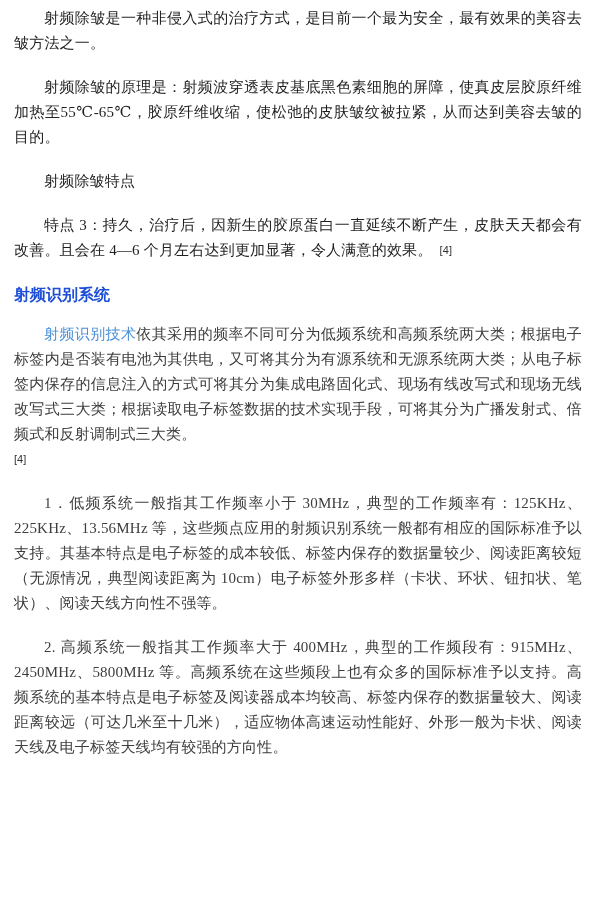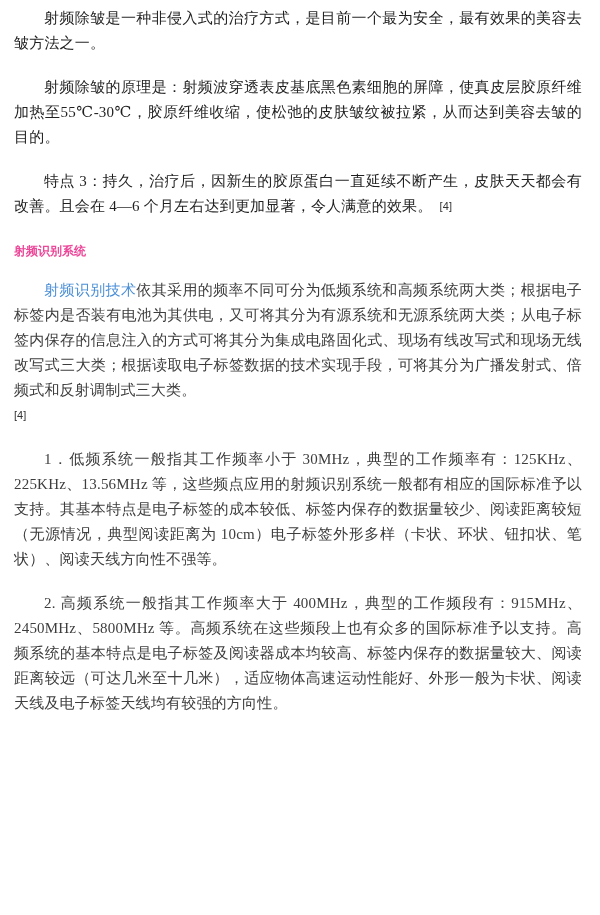--- a/index.html
+++ b/index.html
@@ -18,24 +18,24 @@
     font-size: 15px;
     line-height: 25px;
     text-indent: 2em;
     text-align: justify;
     color: #1f1f1f;
     letter-spacing: 0.2px;
   }
   .rfid .para { color: #3d3d3d; }
   .section-heading {
     margin: 18px 0 14px 0;
-    font-size: 12px;
+    font-size: 16px;
     line-height: 26px;
     font-weight: bold;
-    color: #ec4899;
+    color: #1d4ed8;
     text-indent: 0;
   }
   .link {
     color: #4b8fd6;
     text-decoration: none;
     cursor: pointer;
     font-family: Liberation Serif, serif;
   }
   .ref {
     font-size: 11px;
@@ -55,22 +55,23 @@
   }
 </style>
 </head>
 <body>
 
 <div class="content">
 
   <section class="wrinkle">
     <p class="para">射频除皱是一种非侵入式的治疗方式，是目前一个最为安全，最有效果的美容去皱方法之一。</p>
 
-    <p class="para">射频除皱的原理是：射频波穿透表皮基底黑色素细胞的屏障，使真皮层胶原纤维加热至55℃-30℃，胶原纤维收缩，使松弛的皮肤皱纹被拉紧，从而达到美容去皱的目的。</p>
+    <p class="para">射频除皱的原理是：射频波穿透表皮基底黑色素细胞的屏障，使真皮层胶原纤维加热至55℃-65℃，胶原纤维收缩，使松弛的皮肤皱纹被拉紧，从而达到美容去皱的目的。</p>
 
+    <p class="para">射频除皱特点</p>
 
 
 
     <p class="para"><span>特点 3：持久，治疗后，因新生的胶原蛋白一直延续不断产生，皮肤天天都会有改善。且会在 4—6 个月左右达到更加显著，令人满意的效果。</span><sup class="ref ref-gap">[4]</sup></p>
   </section>
 
   <section class="rfid">
     <h2 class="section-heading">射频识别系统</h2>
 
     <p class="para no-bottom"><a class="link">射频识别技术</a><span>依其采用的频率不同可分为低频系统和高频系统两大类；根据电子标签内是否装有电池为其供电，又可将其分为有源系统和无源系统两大类；从电子标签内保存的信息注入的方式可将其分为集成电路固化式、现场有线改写式和现场无线改写式三大类；根据读取电子标签数据的技术实现手段，可将其分为广播发射式、倍频式和反射调制式三大类。</span></p>

